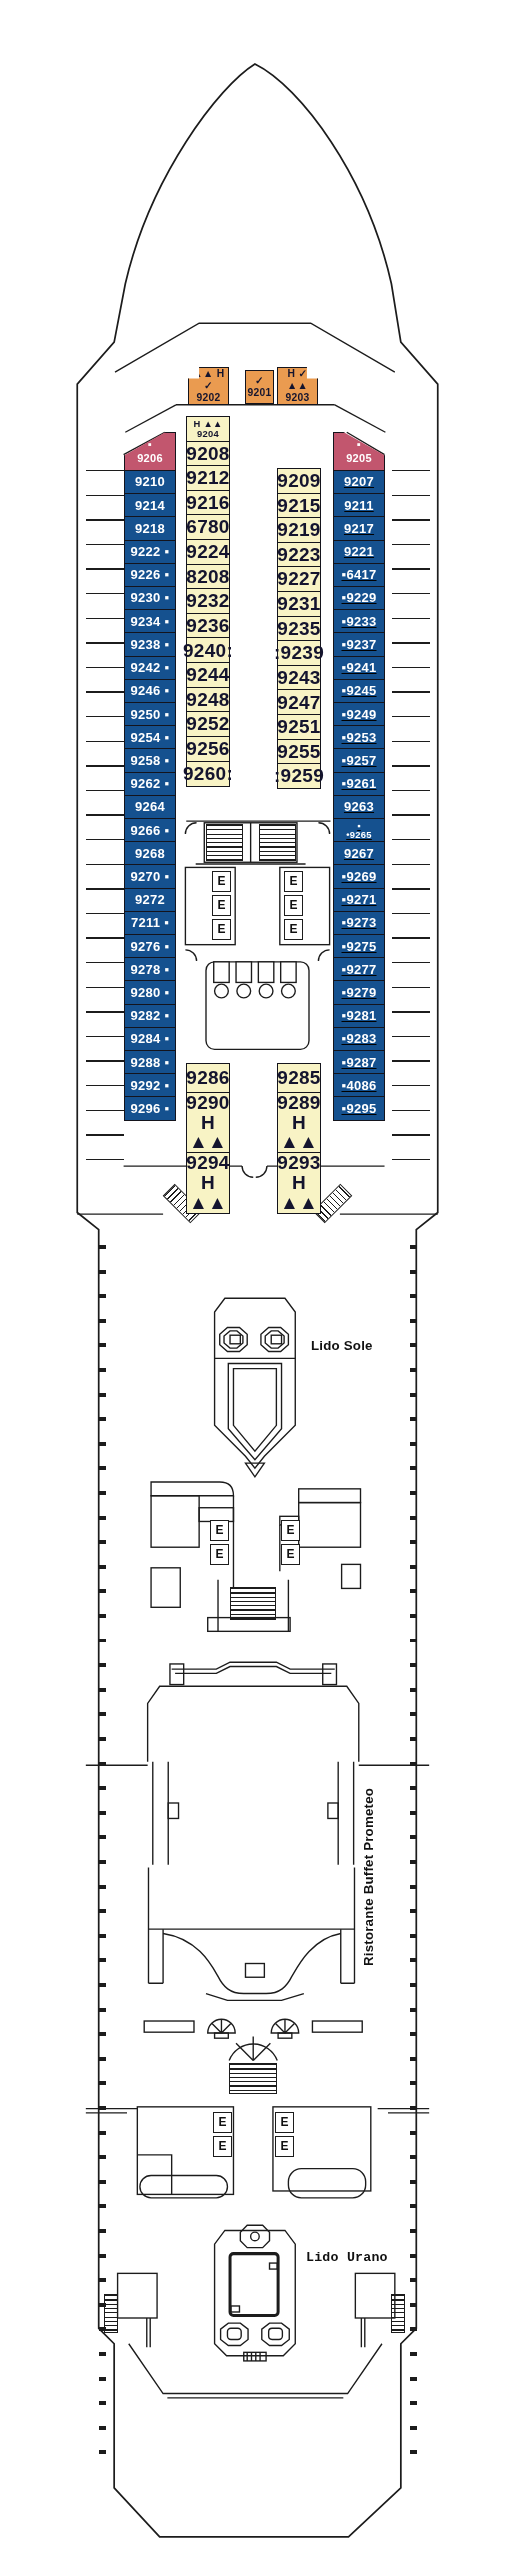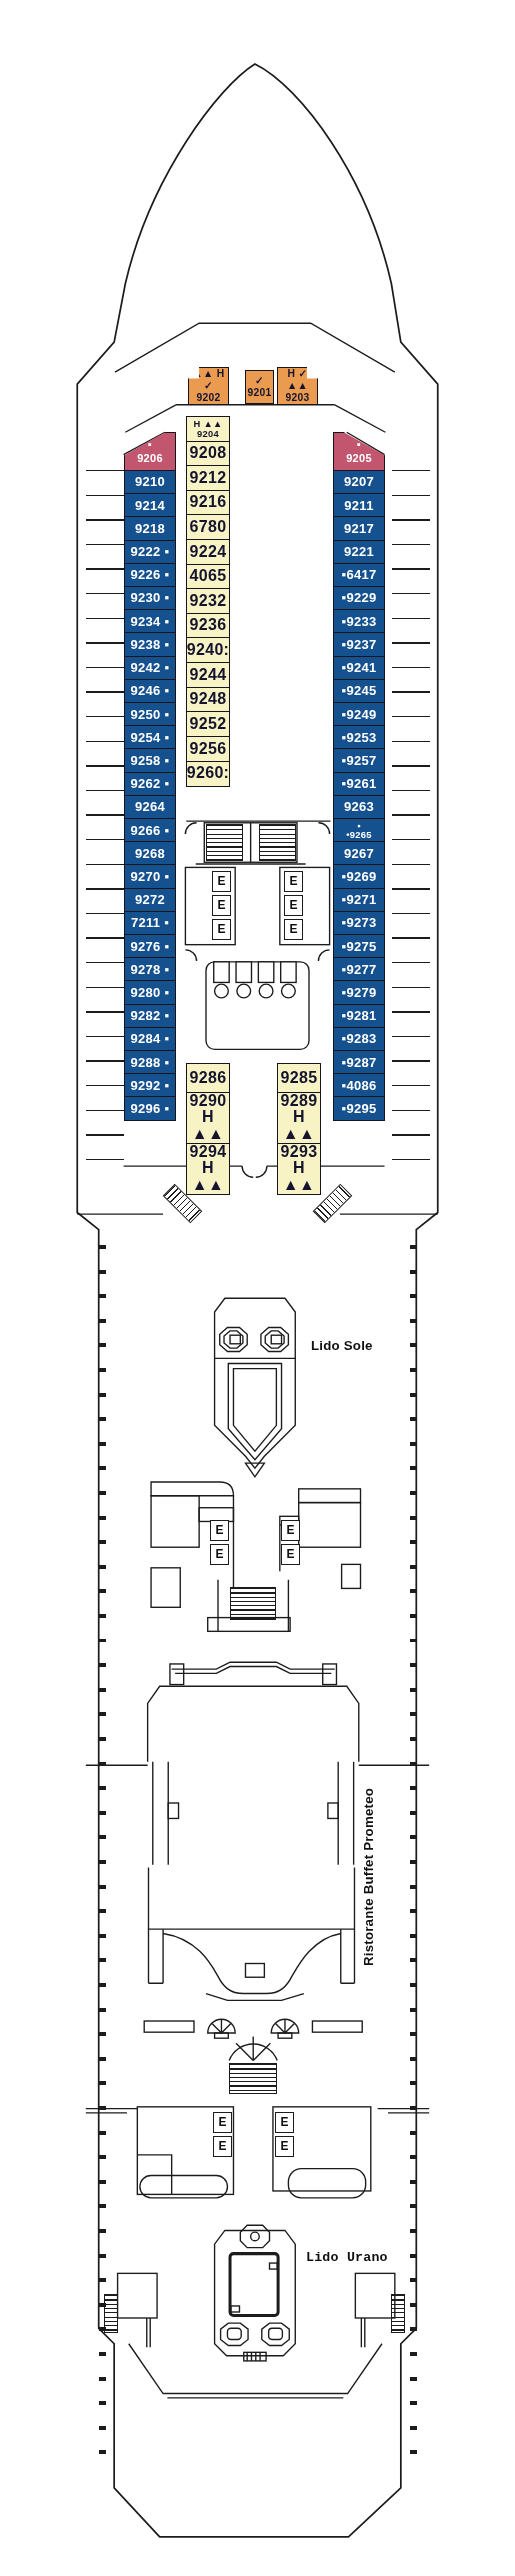--- a/index.html
+++ b/index.html
@@ -6,21 +6,21 @@
   #plan{position:relative;width:515px;height:2576px;background:#fff;overflow:hidden;
         font-family:"Liberation Sans",sans-serif;}
   svg.lines{position:absolute;left:0;top:0;}
   .col{position:absolute;display:flex;flex-direction:column;}
   .cabin{box-sizing:border-box;border:1.4px solid #14141c;display:flex;align-items:center;
          justify-content:center;text-align:center;font-weight:bold;white-space:pre-line;
          line-height:1.05;letter-spacing:0.3px;}
   .col .cabin{margin-top:-1.4px;}
   .col .cabin:first-child{margin-top:0;}
   .blue{background:#15518F;color:#fff;font-size:13px;}
-  .tan{background:#F8F3C5;color:#14142e;font-size:16px;}
+  .tan{background:#F8F3C5;color:#14142e;font-size:19px;}
   .red{background:#C2566E;color:#fff;font-size:11px;line-height:1.2;}
   .orange{background:#EA9B50;color:#14142e;font-size:10.3px;line-height:1.15;}
   .col-blue .cabin{flex:0 0 24.6px;width:52px;}
   .col-tanf .cabin{flex:0 0 26px;width:44px;}
   .col-tana .cabin{flex:0 0 30px;width:44px;}
   #col-tan-fl .cabin:first-child{font-size:9.4px;}
   #col-blue-r .cabin:nth-child(16){font-size:9.4px;line-height:1.0;}
   .standalone{position:absolute;}
   .hatch{position:absolute;box-sizing:border-box;border:1.4px solid #1c1c1c;background:
      repeating-linear-gradient(180deg,#1c1c1c 0 1.2px,transparent 1.2px 4.3px);}
@@ -253,21 +253,21 @@
       <div class="cabin blue">7211 ▪</div>
       <div class="cabin blue">9276 ▪</div>
       <div class="cabin blue">9278 ▪</div>
       <div class="cabin blue">9280 ▪</div>
       <div class="cabin blue">9282 ▪</div>
       <div class="cabin blue">9284 ▪</div>
       <div class="cabin blue">9288 ▪</div>
       <div class="cabin blue">9292 ▪</div>
       <div class="cabin blue">9296 ▪</div>
     </div>
-  <div id="col-blue-r" class="col col-blue" style="left:333px;top:470px;">
+  <div id="col-blue-r" class="col col-blue" style="left:333px;top:470px;text-decoration:underline;">
 
   <div class="cabin blue">9207</div>
       <div class="cabin blue">9211</div>
       <div class="cabin blue">9217</div>
       <div class="cabin blue">9221</div>
       <div class="cabin blue">▪6417</div>
       <div class="cabin blue">▪9229</div>
       <div class="cabin blue">▪9233</div>
       <div class="cabin blue">▪9237</div>
       <div class="cabin blue">▪9241</div>
@@ -294,29 +294,45 @@
     </div>
   <div id="col-tan-fl" class="col col-tanf" style="left:186px;top:416px;">
 
   <div class="cabin tan">H ▲▲
 9204</div>
       <div class="cabin tan">9208</div>
       <div class="cabin tan">9212</div>
       <div class="cabin tan">9216</div>
       <div class="cabin tan">6780</div>
       <div class="cabin tan">9224</div>
-      <div class="cabin tan">4065</div>
+      <div class="cabin tan">8208</div>
       <div class="cabin tan">9232</div>
       <div class="cabin tan">9236</div>
       <div class="cabin tan">9240:</div>
       <div class="cabin tan">9244</div>
       <div class="cabin tan">9248</div>
       <div class="cabin tan">9252</div>
       <div class="cabin tan">9256</div>
       <div class="cabin tan">9260:</div>
+    </div>
+  <div id="col-tan-fr" class="col col-tanf" style="left:277px;top:468px;">
+
+  <div class="cabin tan">9209</div>
+      <div class="cabin tan">9215</div>
+      <div class="cabin tan">9219</div>
+      <div class="cabin tan">9223</div>
+      <div class="cabin tan">9227</div>
+      <div class="cabin tan">9231</div>
+      <div class="cabin tan">9235</div>
+      <div class="cabin tan">:9239</div>
+      <div class="cabin tan">9243</div>
+      <div class="cabin tan">9247</div>
+      <div class="cabin tan">9251</div>
+      <div class="cabin tan">9255</div>
+      <div class="cabin tan">:9259</div>
     </div>
   <div id="col-tan-al" class="col col-tana" style="left:186px;top:1063px;">
 
   <div class="cabin tan">9286</div>
       <div class="cabin tan">9290
 H ▲▲</div>
       <div class="cabin tan">9294
 H ▲▲</div>
     </div>
   <div id="col-tan-ar" class="col col-tana" style="left:277px;top:1063px;">

